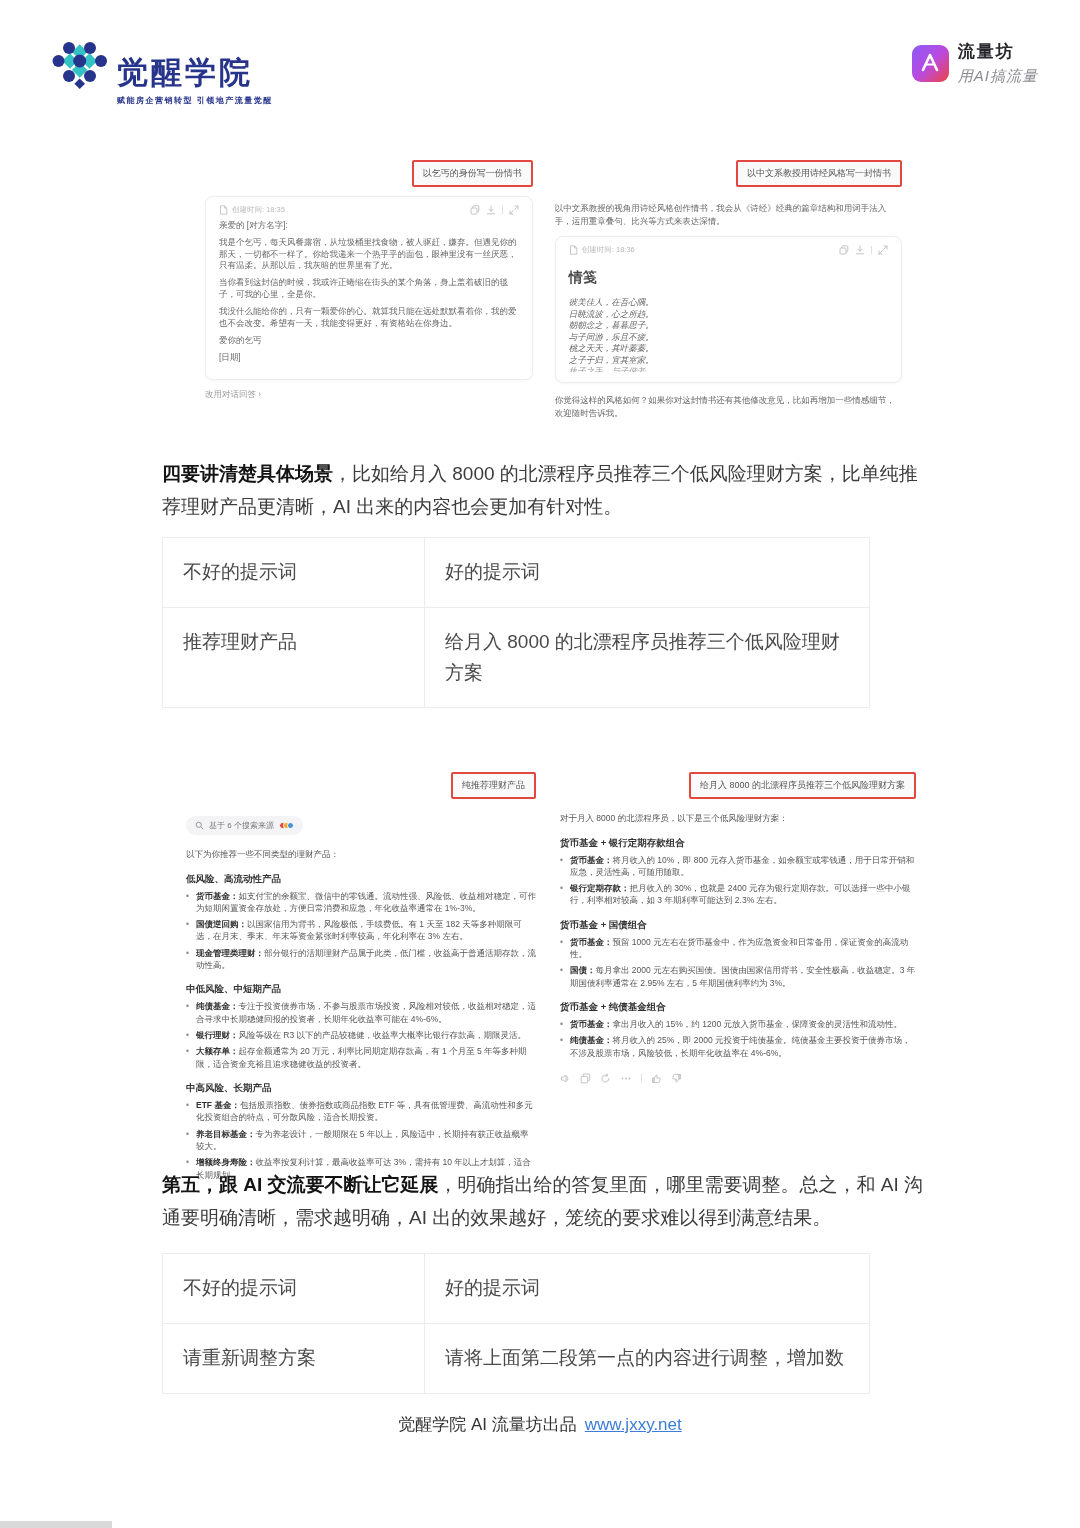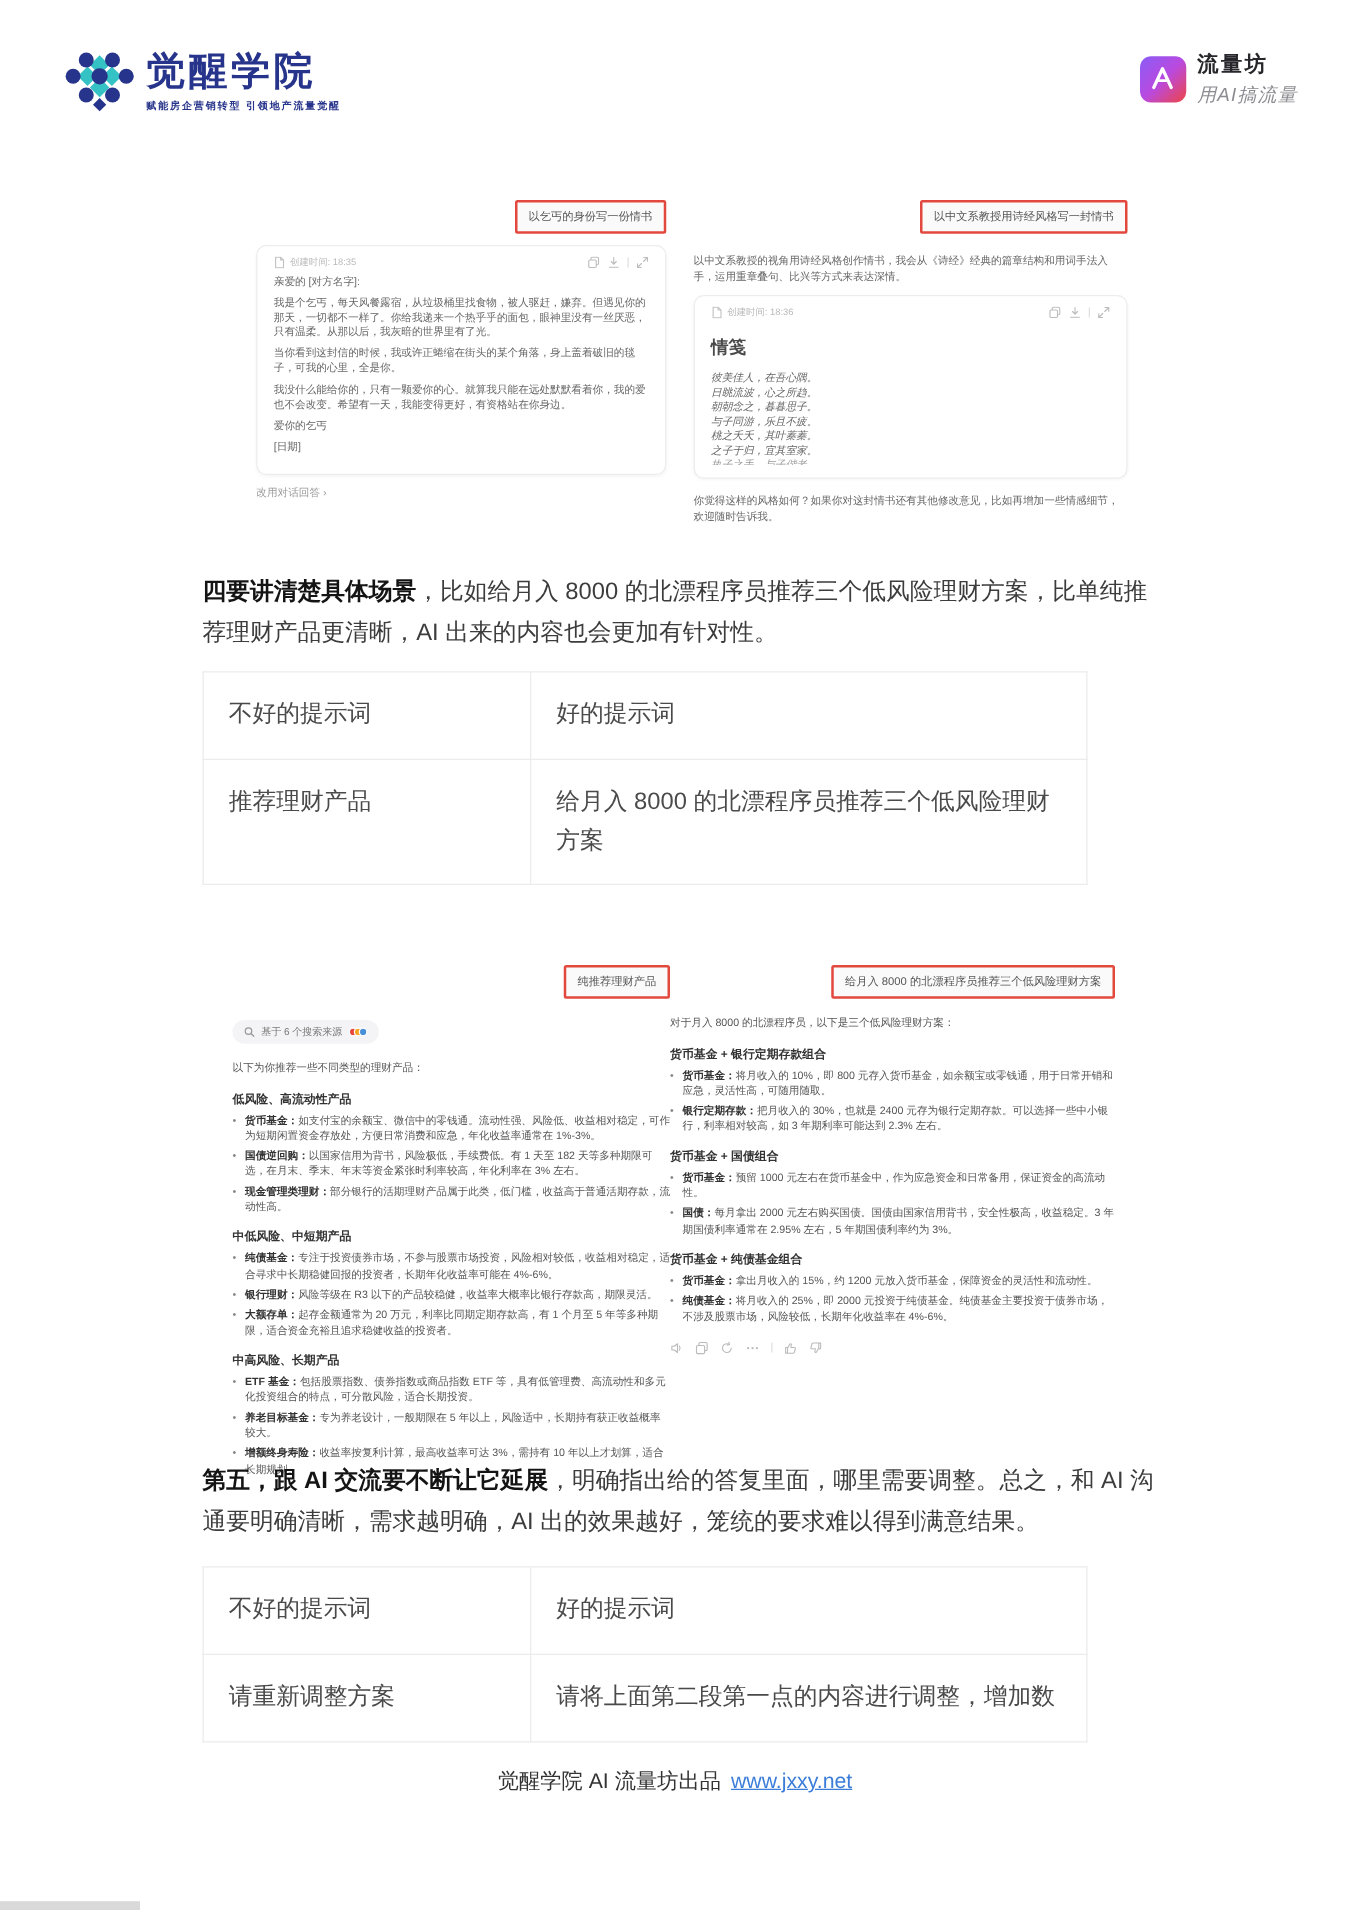--- a/index.html
+++ b/index.html
@@ -5,21 +5,21 @@
   * { box-sizing: border-box; margin: 0; padding: 0; }
   html,body { background:#ffffff; }
   body {
     width:1080px; height:1528px; position:relative; overflow:hidden;
     font-family:"Liberation Sans","DejaVu Sans",sans-serif; color:#3c3c3c;
   }
 
   
   .logo-left { position:absolute; left:52px; top:36px; display:flex; align-items:flex-start; gap:9px; }
   .logo-left .mark { width:56px; height:56px; }
-  .logo-left .lname { font-size:31px; font-weight:800; color:#27348b; letter-spacing:3px; line-height:1.1; margin-top:4px;}
+  .logo-left .lname { font-size:31px; font-weight:800; color:#27348b; letter-spacing:3px; line-height:1.1; margin-top:20px;}
   .logo-left .ltag  { font-size:8px; font-weight:700; color:#27348b; letter-spacing:1.5px; margin-top:5px; }
 
   .logo-right { position:absolute; right:42px; top:40px; display:flex; align-items:center; gap:9px; }
   .logo-right .mark { width:37px; height:37px; border-radius:9px;
     background:linear-gradient(135deg,#8a5cf5 0%,#b94ae0 50%,#ef4444 100%);
     display:flex; align-items:center; justify-content:center; }
   .logo-right .rname { font-size:17px; font-weight:800; color:#26262b; letter-spacing:2px; }
   .logo-right .rtag  { font-size:15px; color:#8b8b92; letter-spacing:1px; margin-top:4px; font-style:italic; }
 
   
@@ -51,21 +51,21 @@
 
   
   .cmp-table { position:absolute; left:162px; width:708px; border-collapse:collapse; background:#fff; }
   #table1 { top:537px; }
   #table2 { top:1253px; }
   .cmp-table td { border:1px solid #ececec; font-size:19px; color:#4a4a4a;
     padding:19px 20px; vertical-align:top; line-height:1.62; font-weight:400; }
   .cmp-table td.c1 { width:262px; }
 
   
-  .shots2 { position:absolute; left:186px; top:772px; width:730px; display:flex; }
+  .shots2 { position:absolute; left:186px; top:772px; width:730px; display:flex; gap:24px; }
   .fin-col-a { width:350px; }
   .fin-col-b { width:356px; }
   .src-pill { display:inline-flex; align-items:center; gap:5px; background:#f4f4f6;
     border-radius:11px; padding:4px 9px; font-size:8px; color:#777; margin-top:17px; }
   .fav-group { display:flex; }
   .fav { width:7px; height:7px; border-radius:50%; border:1px solid #fff; }
   .fav + .fav { margin-left:-3px; }
   .fin-intro { font-size:8.5px; color:#555; margin-top:13px; line-height:1.5; }
   .fin-h { font-size:9.5px; font-weight:700; color:#333; margin:12px 0 4px; }
   .fin-ul { list-style:none; }

